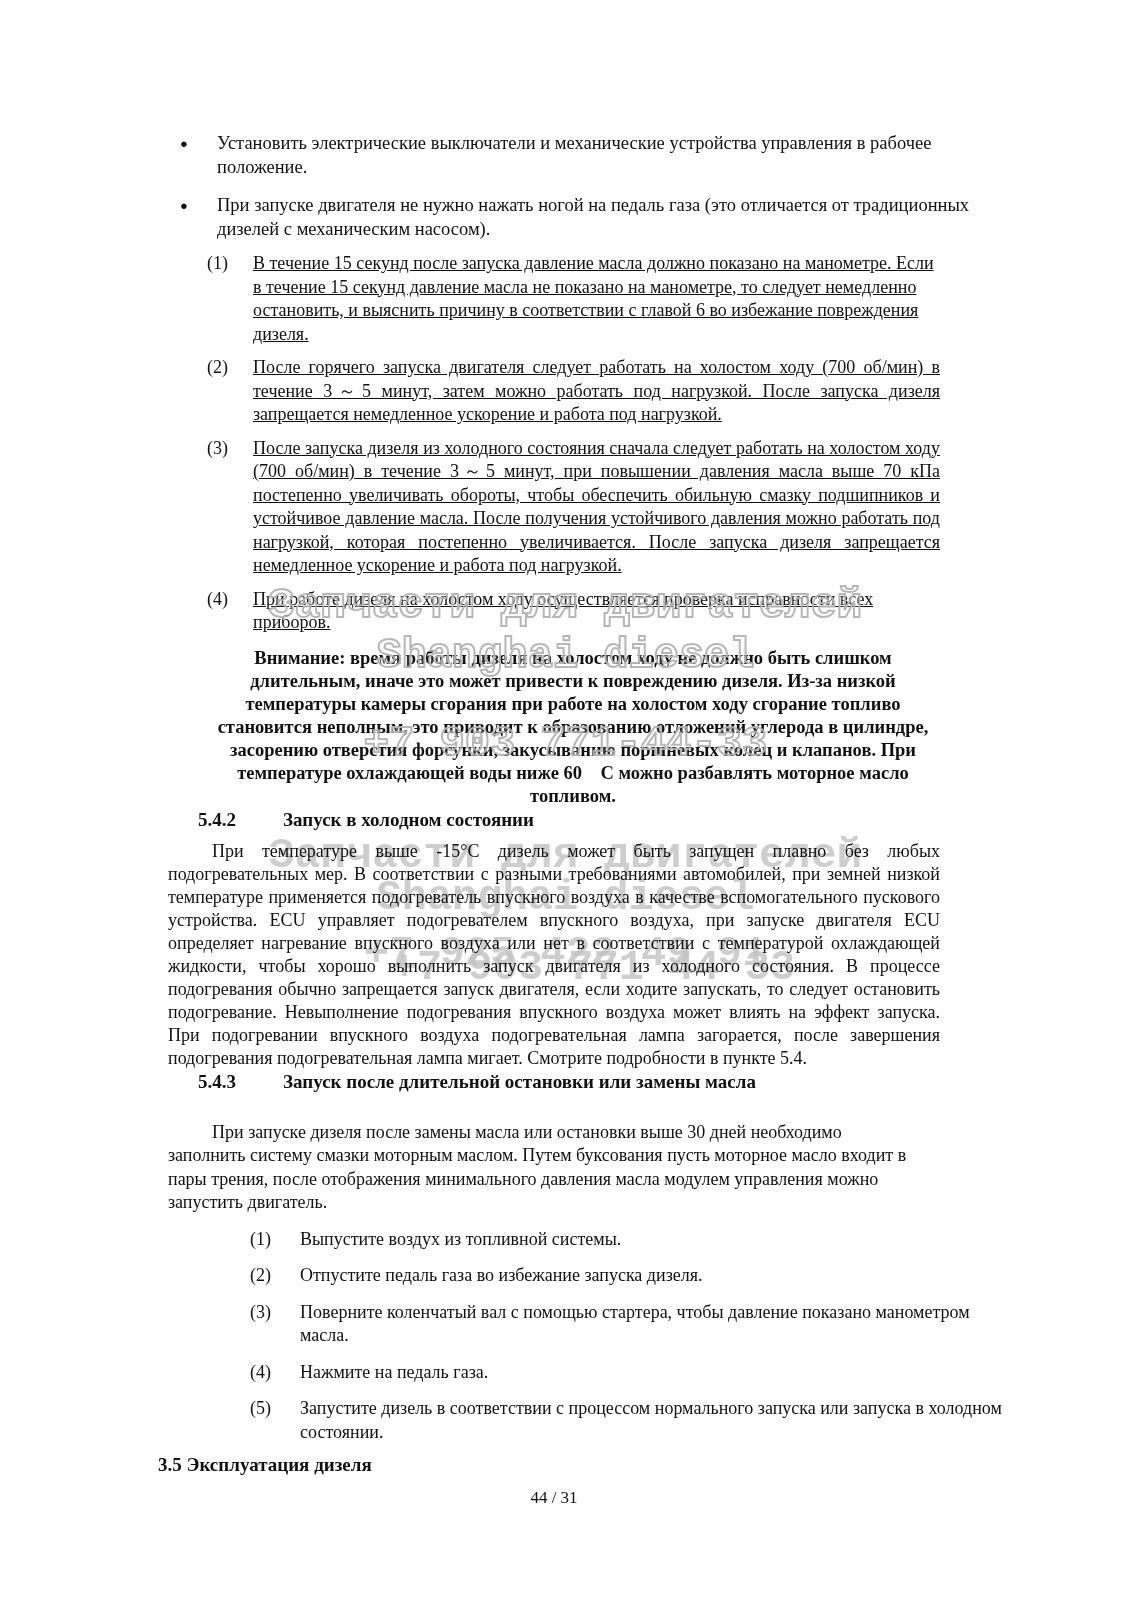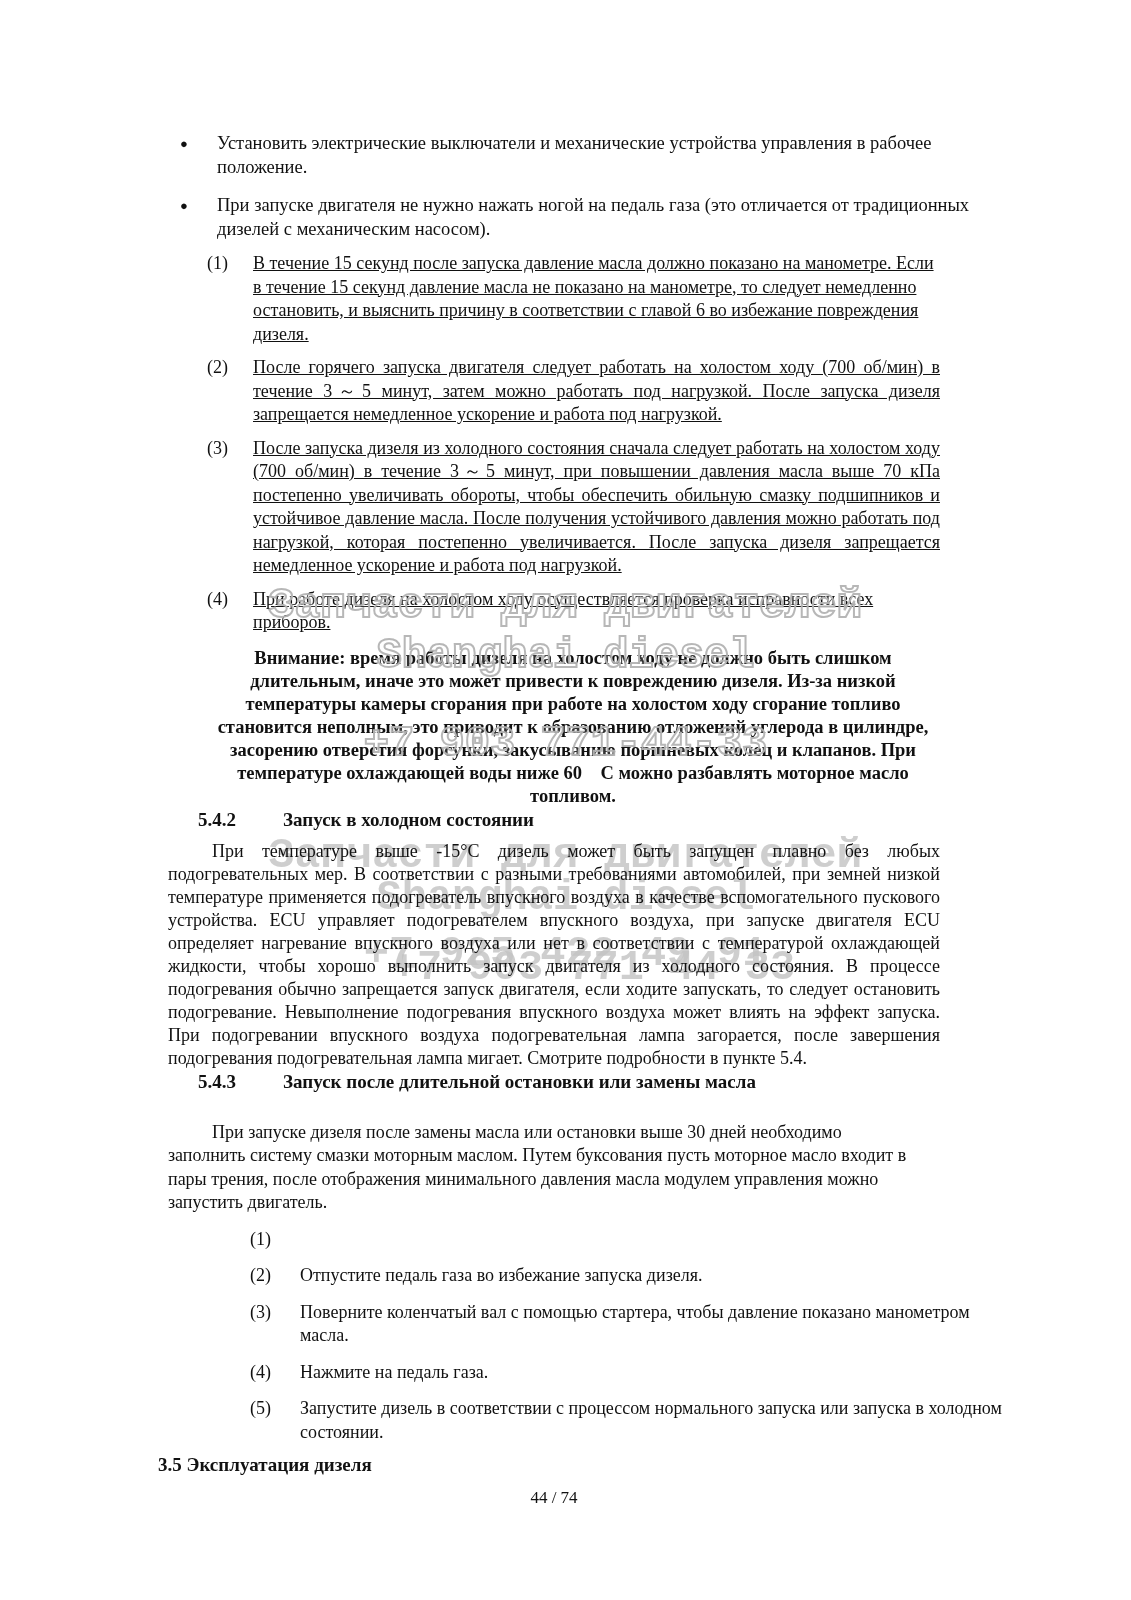--- a/index.html
+++ b/index.html
@@ -102,20 +102,21 @@
     <div class="sec-body-1">При температуре выше -15°С дизель может быть запущен плавно без любых подогревательных мер. В соответствии с разными требованиями автомобилей, при земней низкой температуре применяется подогреватель впускного воздуха в качестве вспомогательного пускового устройства. ECU управляет подогревателем впускного воздуха, при запуске двигателя ECU определяет нагревание впускного воздуха или нет в соответствии с температурой охлаждающей жидкости, чтобы хорошо выполнить запуск двигателя из холодного состояния. В процессе подогревания обычно запрещается запуск двигателя, если ходите запускать, то следует остановить подогревание. Невыполнение подогревания впускного воздуха может влиять на эффект запуска. При подогревании впускного воздуха подогревательная лампа загорается, после завершения подогревания подогревательная лампа мигает. Смотрите подробности в пункте 5.4.</div>
 
     <div class="sec-head">
       <span class="sec-num">5.4.3</span><span>Запуск после длительной остановки или замены масла</span>
     </div>
     <div class="sec-body-2">При запуске дизеля после замены масла или остановки выше 30 дней необходимо заполнить систему смазки моторным маслом. Путем буксования пусть моторное масло входит в пары трения, после отображения минимального давления масла модулем управления можно запустить двигатель.</div>
 
     <div class="steps-bottom">
       <div class="step">
         <span class="step-num">(1)</span>
+        <span class="step-text">Выпустите воздух из топливной системы.</span>
       </div>
       <div class="step">
         <span class="step-num">(2)</span>
         <span class="step-text">Отпустите педаль газа во избежание запуска дизеля.</span>
       </div>
       <div class="step">
         <span class="step-num">(3)</span>
         <span class="step-text">Поверните коленчатый вал с помощью стартера, чтобы давление показано манометром масла.</span>
       </div>
       <div class="step">
@@ -123,21 +124,21 @@
         <span class="step-text">Нажмите на педаль газа.</span>
       </div>
       <div class="step">
         <span class="step-num">(5)</span>
         <span class="step-text">Запустите дизель в соответствии с процессом нормального запуска или запуска в холодном состоянии.</span>
       </div>
     </div>
 
     <div class="footer-heading">3.5 Эксплуатация дизеля</div>
 
-    <div class="page-number">44 / 74</div>
+    <div class="page-number">44 / 31</div>
 
   </div>
 
   <div class="wm wm-outline wm1-l1">Запчасти для двигателей</div>
   <div class="wm wm-outline wm1-l2">Shanghai diesel</div>
   <div class="wm wm-outline wm1-l3">+7 903 771-44-33</div>
 
 </div>
 
 </body></html>

